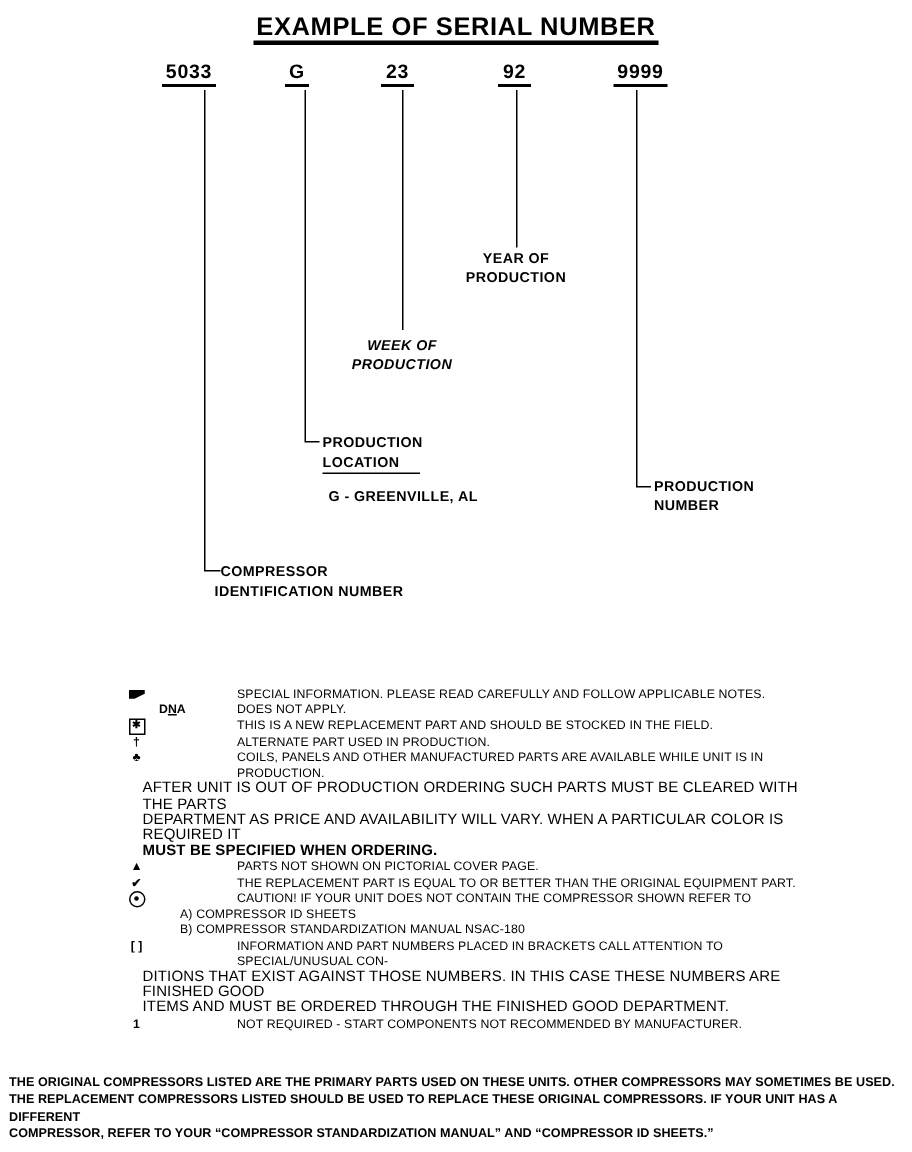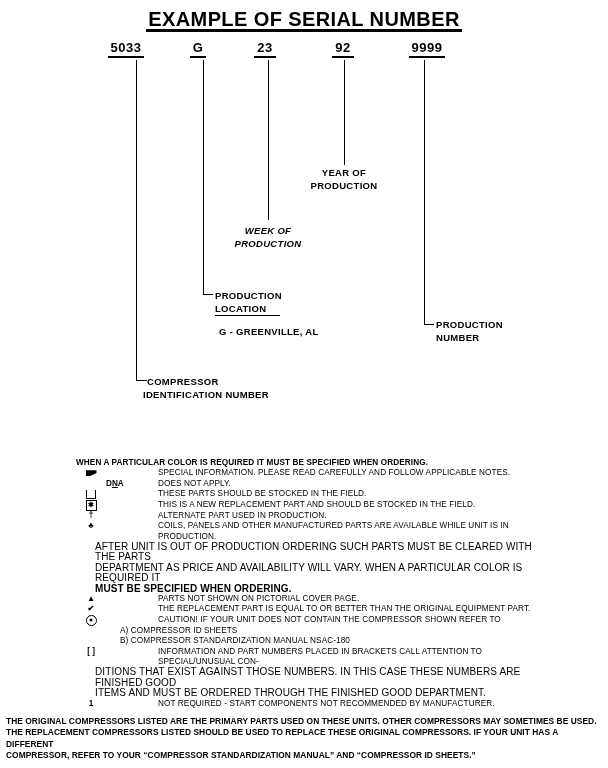--- a/index.html
+++ b/index.html
@@ -16,21 +16,21 @@
     overflow: hidden;
   }
 
   
   .title {
     position: absolute;
     left: 0;
     top: 8px;
     width: 608px;
     text-align: center;
-    font-size: 20px;
+    font-size: 17px;
     font-weight: bold;
     letter-spacing: 0.4px;
   }
   .title-text {
     display: inline-block;
     border-bottom: 3px solid #000;
     padding: 0 2px 1px 2px;
     line-height: 17px;
   }
 
@@ -258,36 +258,31 @@
   <div>PRODUCTION</div>
   <div>NUMBER</div>
 </div>
 
 <div class="callout" style="left:147px; top:375px;">
   <div>COMPRESSOR</div>
   <div style="margin-left:-4px;">IDENTIFICATION NUMBER</div>
 </div>
 
 <div class="notes">
-  <div class="note-plain">WHEN A PARTICULAR COLOR IS REQUIRED IT MUST BE SPECIFIED WHEN ORDERING.</div>
 
   <div class="note-row">
     <div class="note-sym"><span class="sym-flag"></span></div>
     <div class="note-body">SPECIAL INFORMATION. PLEASE READ CAREFULLY AND FOLLOW APPLICABLE NOTES.</div>
   </div>
 
   <div class="note-row">
     <div class="note-sym"><span class="sym-dna">D<u>N</u>A</span></div>
     <div class="note-body">DOES NOT APPLY.</div>
   </div>
 
-  <div class="note-row">
-    <div class="note-sym"><span class="sym-bracket"></span></div>
-    <div class="note-body">THESE PARTS SHOULD BE STOCKED IN THE FIELD.</div>
-  </div>
 
   <div class="note-row">
     <div class="note-sym"><span class="sym-boxstar">✱</span></div>
     <div class="note-body">THIS IS A NEW REPLACEMENT PART AND SHOULD BE STOCKED IN THE FIELD.</div>
   </div>
 
   <div class="note-row">
     <div class="note-sym">†</div>
     <div class="note-body">ALTERNATE PART USED IN PRODUCTION.</div>
   </div>

